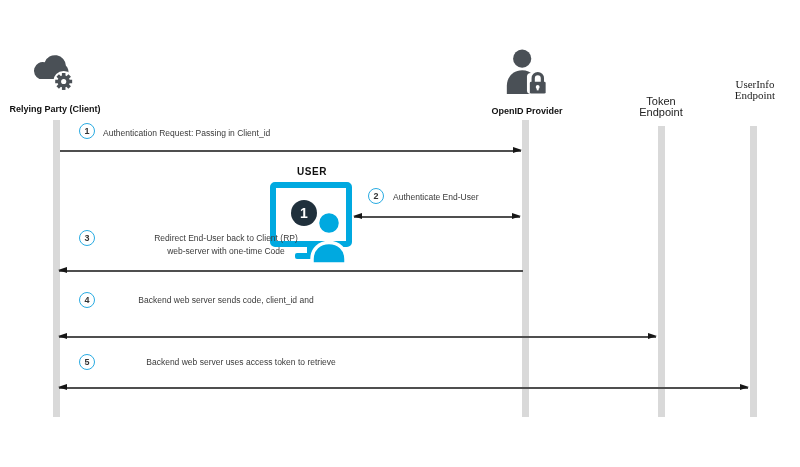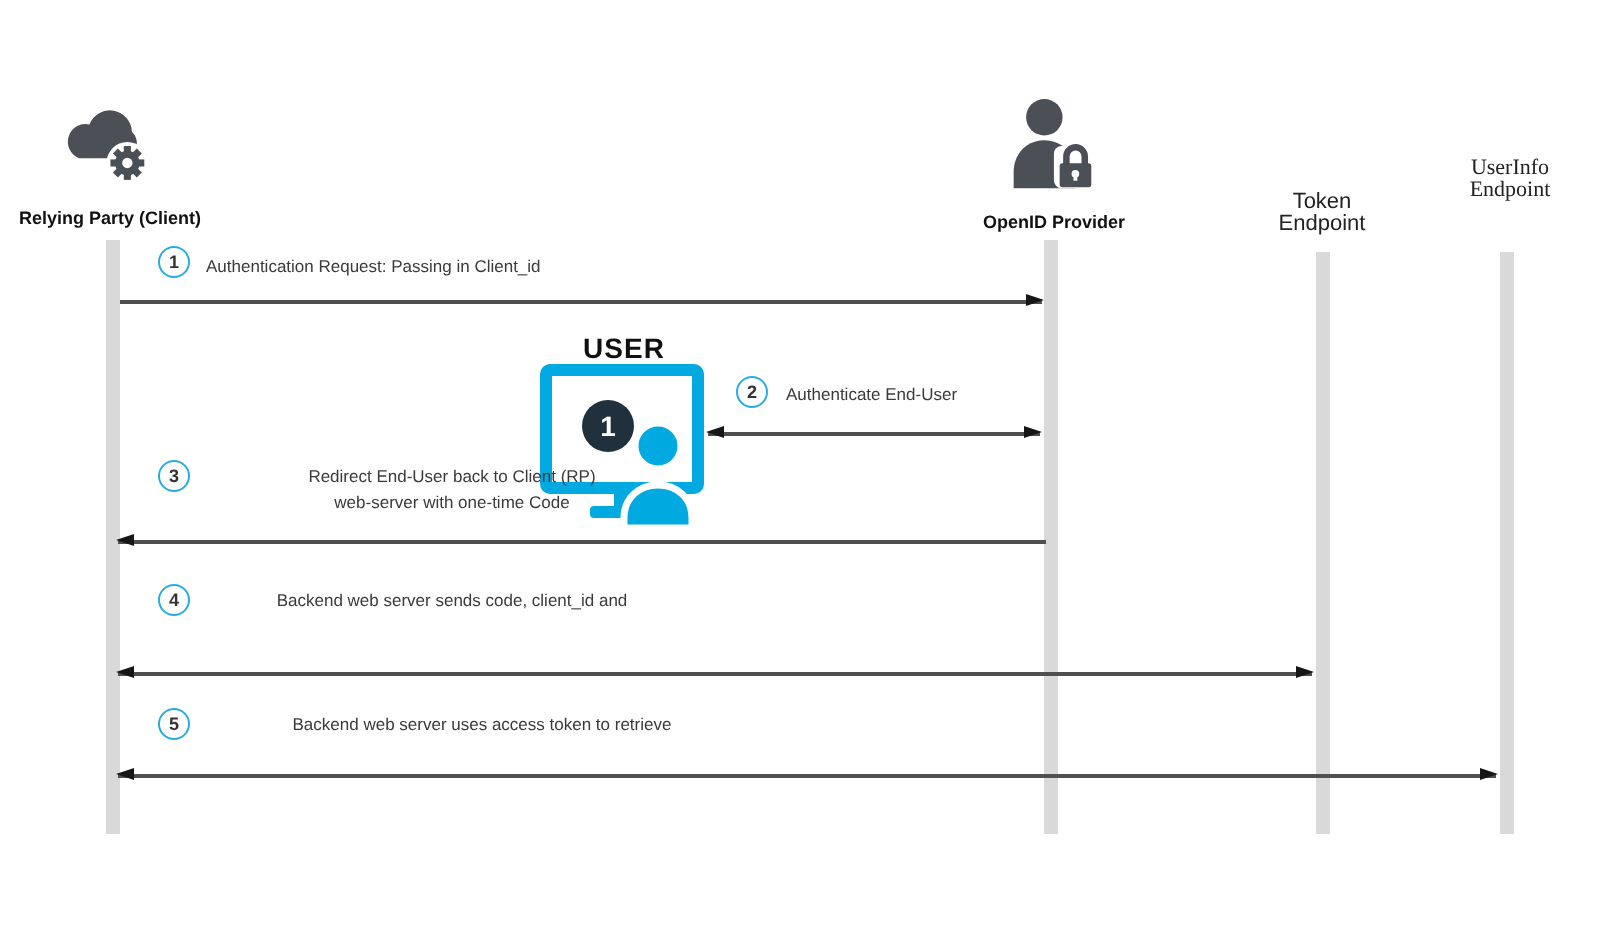--- a/index.html
+++ b/index.html
@@ -20,21 +20,21 @@
   .ah-l{left:-1px;border-right:9px solid #161616;}
   .ah-r{right:-1px;border-left:9px solid #161616;}
   
   .stepnum{
     position:absolute;width:14px;height:14px;border:1.6px solid #29abe2;border-radius:50%;
     font-size:9px;font-weight:600;color:#333;text-align:center;line-height:14px;background:#fff;
   }
   
   .steptext{position:absolute;font-size:8.5px;color:#3a3a3a;line-height:13px;}
   .center{text-align:center;}
-  .user-label{position:absolute;font-size:14px;font-weight:bold;color:#111;letter-spacing:0.5px;text-align:center;}
+  .user-label{position:absolute;font-size:10px;font-weight:bold;color:#111;letter-spacing:0.5px;text-align:center;}
   svg{display:block;}
 </style>
 </head>
 <body>
 
 <div id="stage">
 
   <div class="abs" style="left:28px;top:46px;">
     <svg width="52" height="50" viewBox="0 0 64 62">
       <path fill="#4a5056" d="M46.8 24.6a13.6 13.6 0 0 0-26.3-4.5A11 11 0 0 0 13.9 41h29.6a9.8 9.8 0 0 0 3.3-16.4z"></path>

